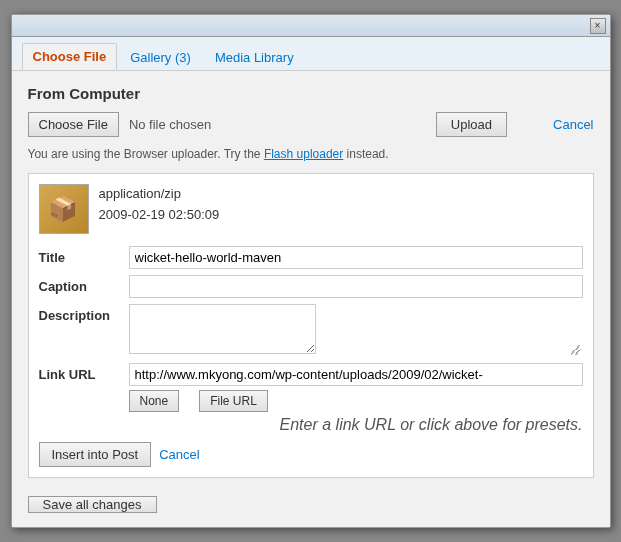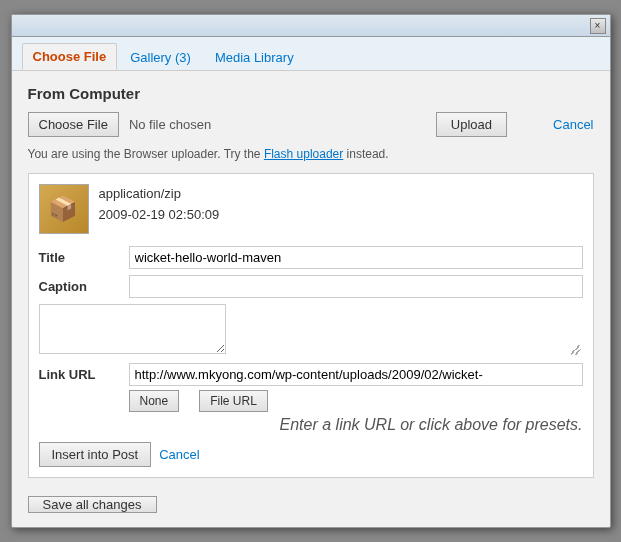--- a/index.html
+++ b/index.html
@@ -282,20 +282,21 @@
         <div class="form-label">Title</div>
         <input class="form-input" type="text" value="wicket-hello-world-maven" style="">
       </div>
 
       <div class="form-row">
         <div class="form-label">Caption</div>
         <input class="form-input" type="text" style="">
       </div>
 
       <div class="form-row">
+        <div class="form-label">Description</div>
         <div class="desc-wrapper">
           <textarea class="form-textarea" style=""></textarea>
           <div class="resize-handle"></div>
         </div>
       </div>
 
       <div class="form-row">
         <div class="form-label">Link URL</div>
         <div style="flex:1; display:flex; flex-direction:column;">
           <input class="form-input" type="text" value="http://www.mkyong.com/wp-content/uploads/2009/02/wicket-" style="">

